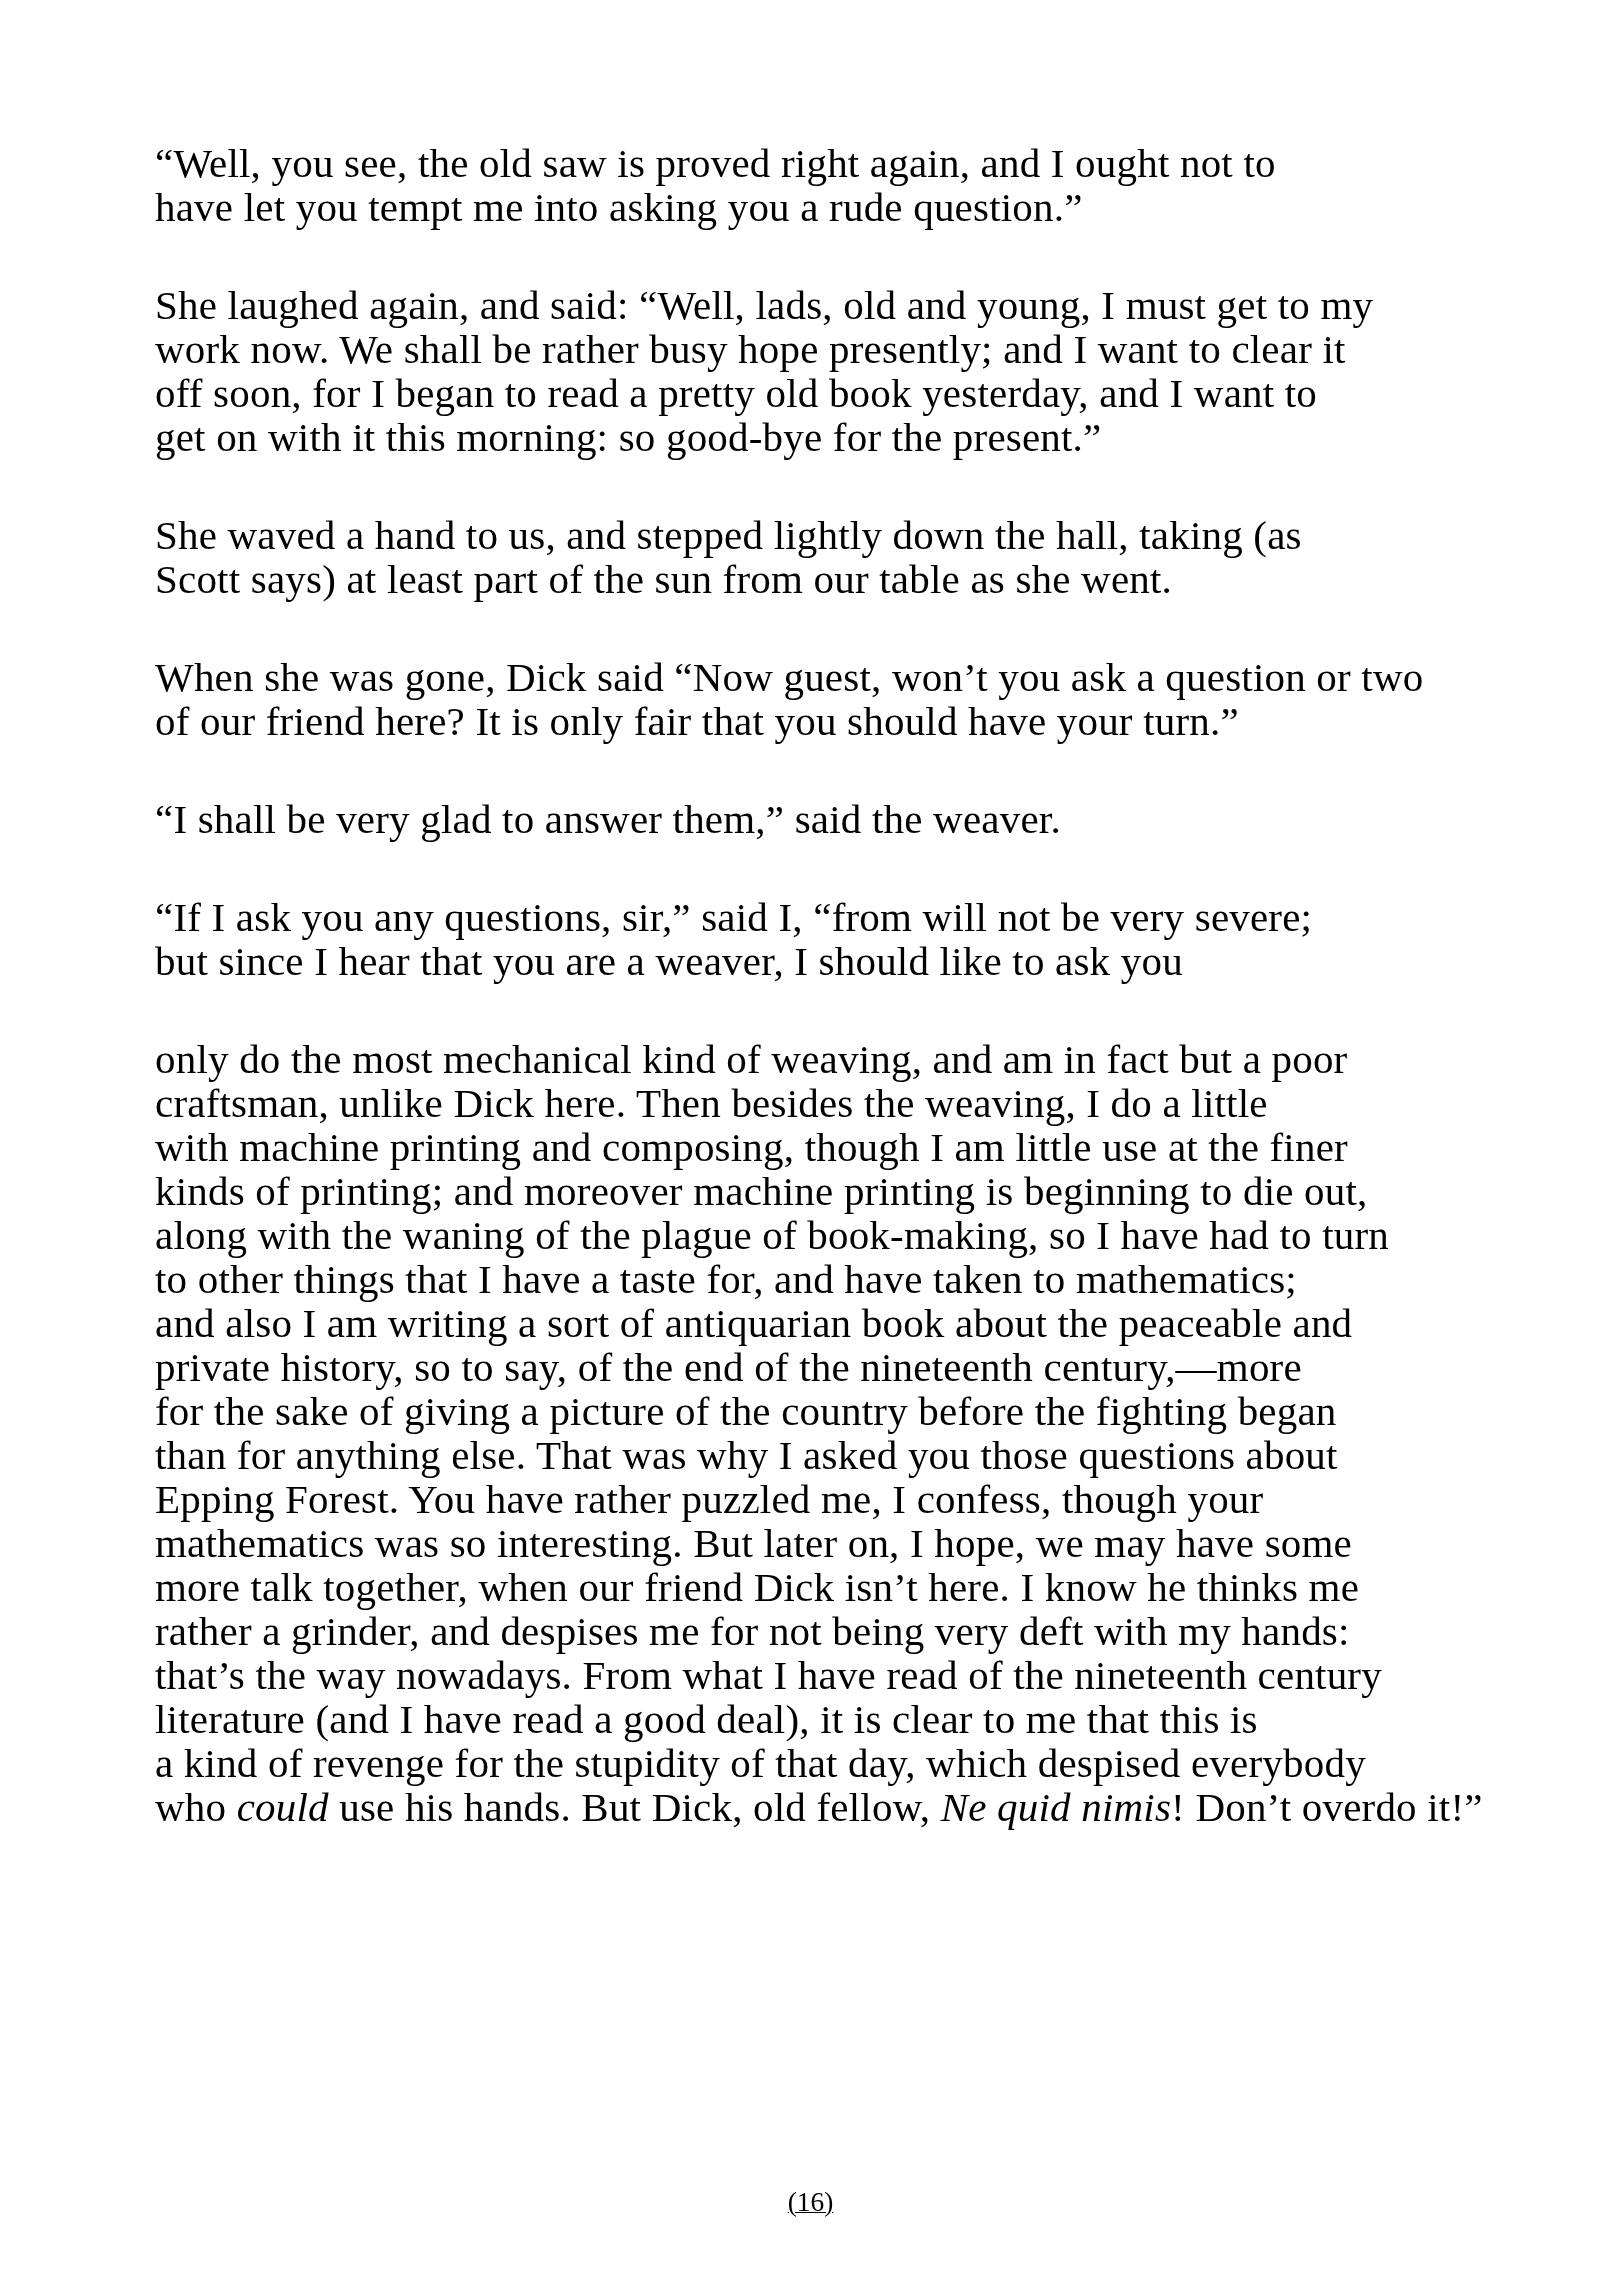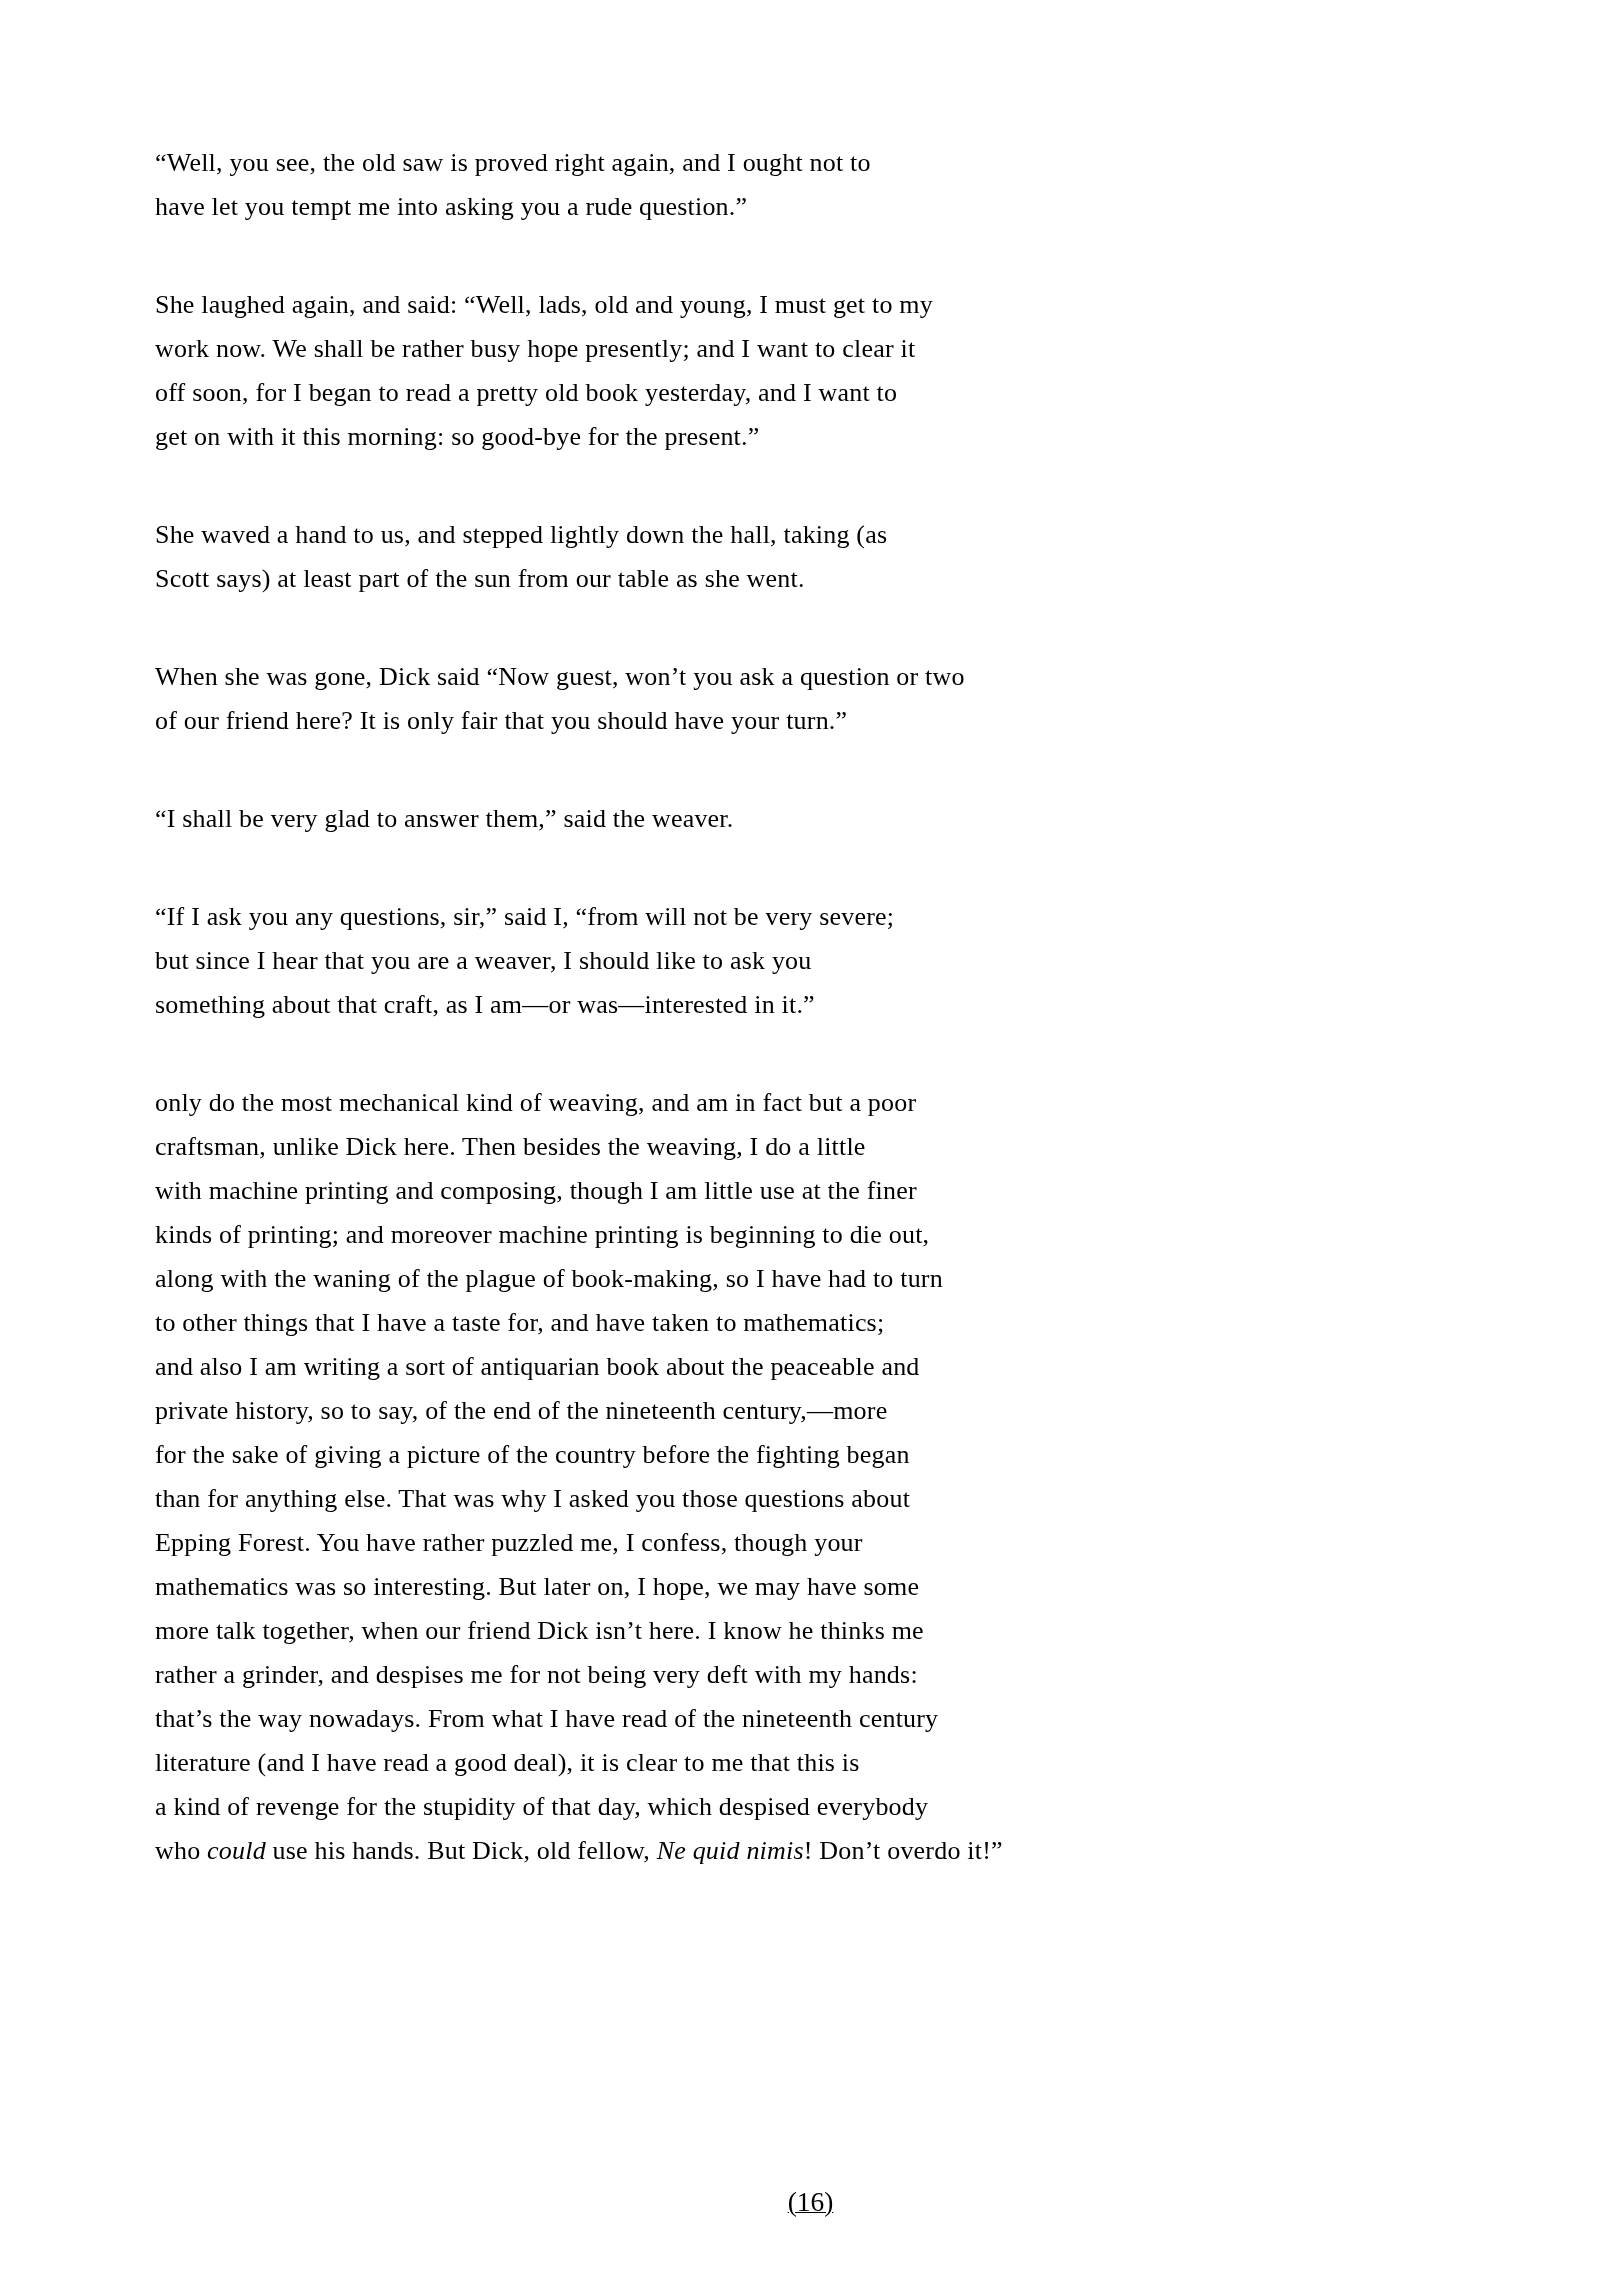--- a/index.html
+++ b/index.html
@@ -27,21 +27,21 @@
     position: absolute;
     left: 155px;
     top: 141px;
     width: 1274px;
   }
   .paragraph {
     margin: 0 0 54px 0;
     padding: 0;
   }
   .text-line {
-    font-size: 26px;
+    font-size: 41px;
     line-height: 44px;
     white-space: pre;
     letter-spacing: 0.2px;
   }
   .text-line em {
   }
   .page-footer {
     position: absolute;
     left: 0;
     top: 2184px;
@@ -76,21 +76,20 @@
       <div class="paragraph">
         <div class="text-line">When she was gone, Dick said “Now guest, won’t you ask a question or two</div>
         <div class="text-line">of our friend here? It is only fair that you should have your turn.”</div>
       </div>
       <div class="paragraph">
         <div class="text-line">“I shall be very glad to answer them,” said the weaver.</div>
       </div>
       <div class="paragraph">
         <div class="text-line">“If I ask you any questions, sir,” said I, “from will not be very severe;</div>
         <div class="text-line">but since I hear that you are a weaver, I should like to ask you</div>
-        <div class="text-line">something about that craft, as I am—or was—interested in it.”</div>
       </div>
       <div class="paragraph">
         <div class="text-line">only do the most mechanical kind of weaving, and am in fact but a poor</div>
         <div class="text-line">craftsman, unlike Dick here. Then besides the weaving, I do a little</div>
         <div class="text-line">with machine printing and composing, though I am little use at the finer</div>
         <div class="text-line">kinds of printing; and moreover machine printing is beginning to die out,</div>
         <div class="text-line">along with the waning of the plague of book-making, so I have had to turn</div>
         <div class="text-line">to other things that I have a taste for, and have taken to mathematics;</div>
         <div class="text-line">and also I am writing a sort of antiquarian book about the peaceable and</div>
         <div class="text-line">private history, so to say, of the end of the nineteenth century,—more</div>

